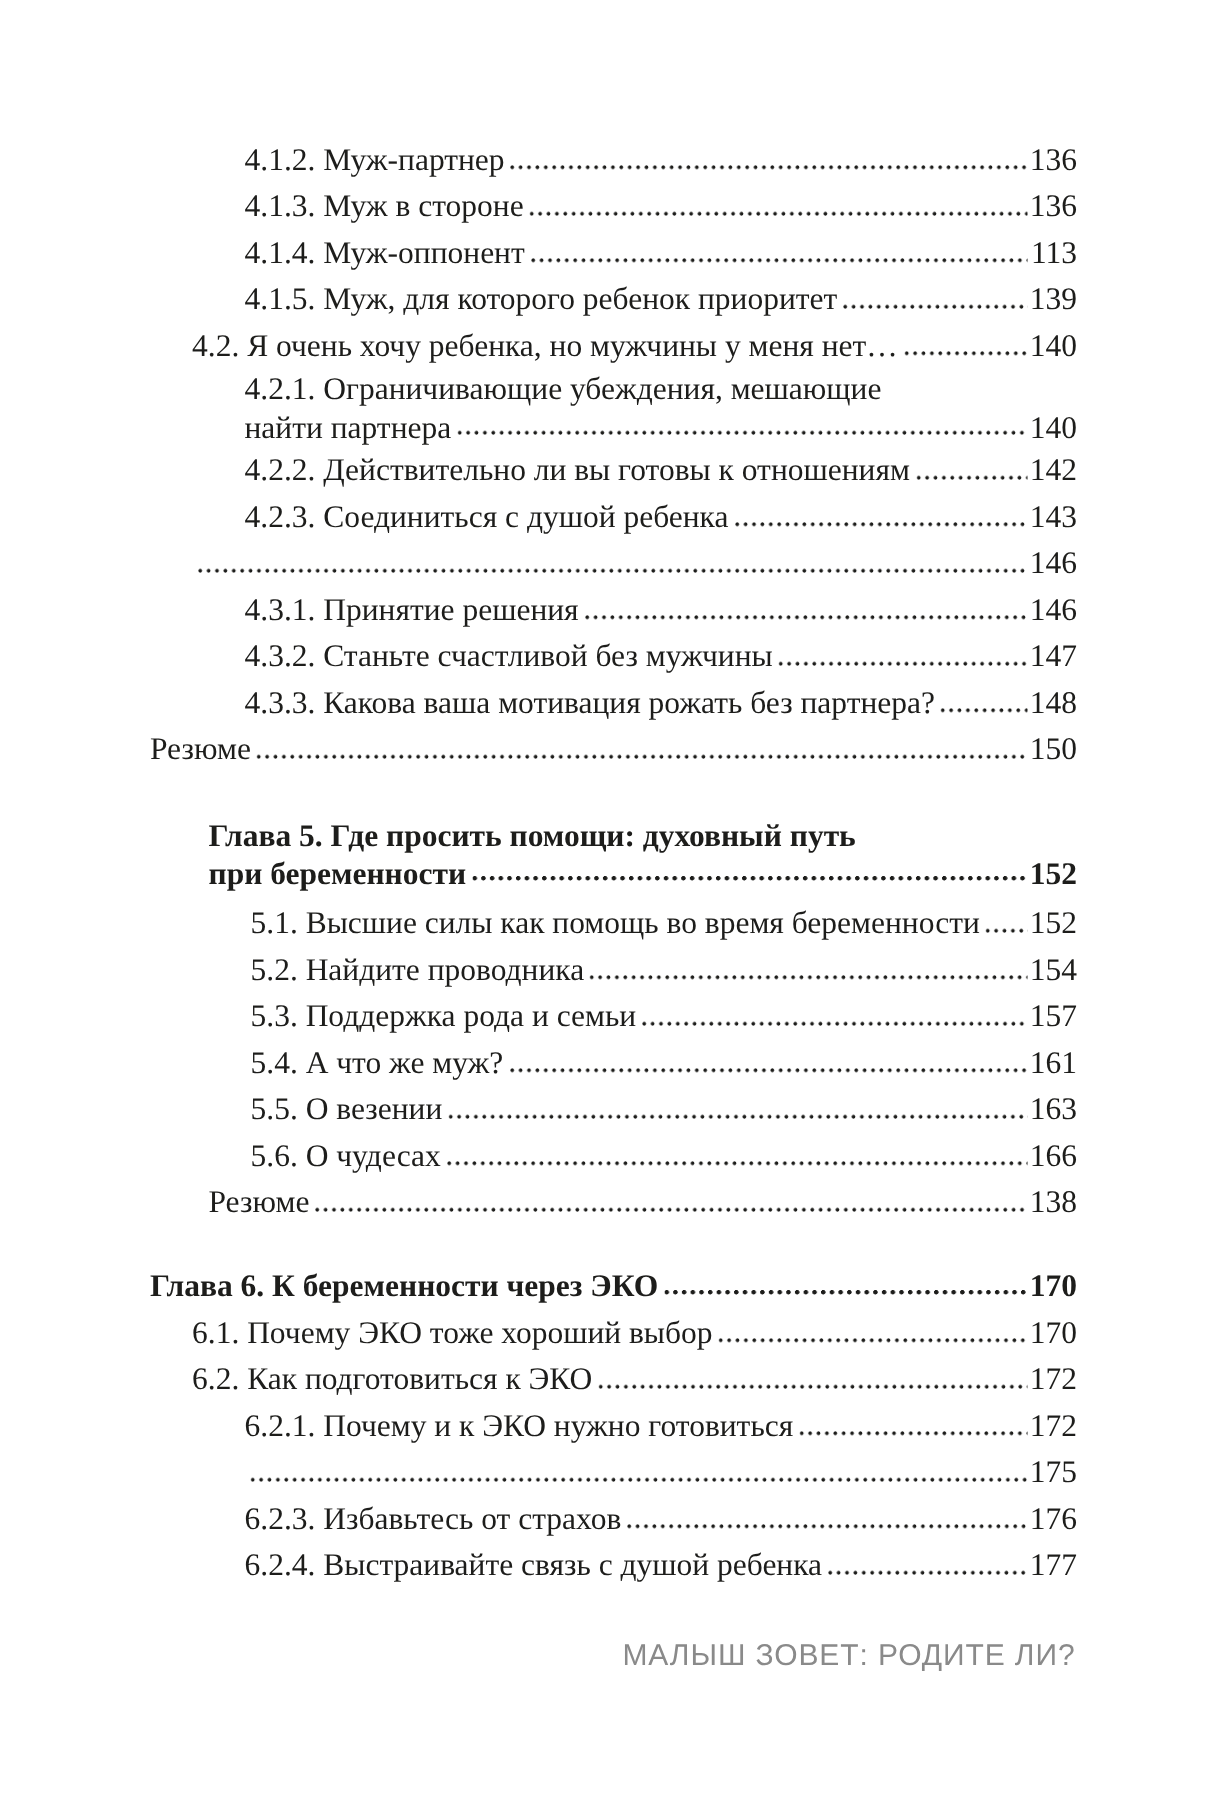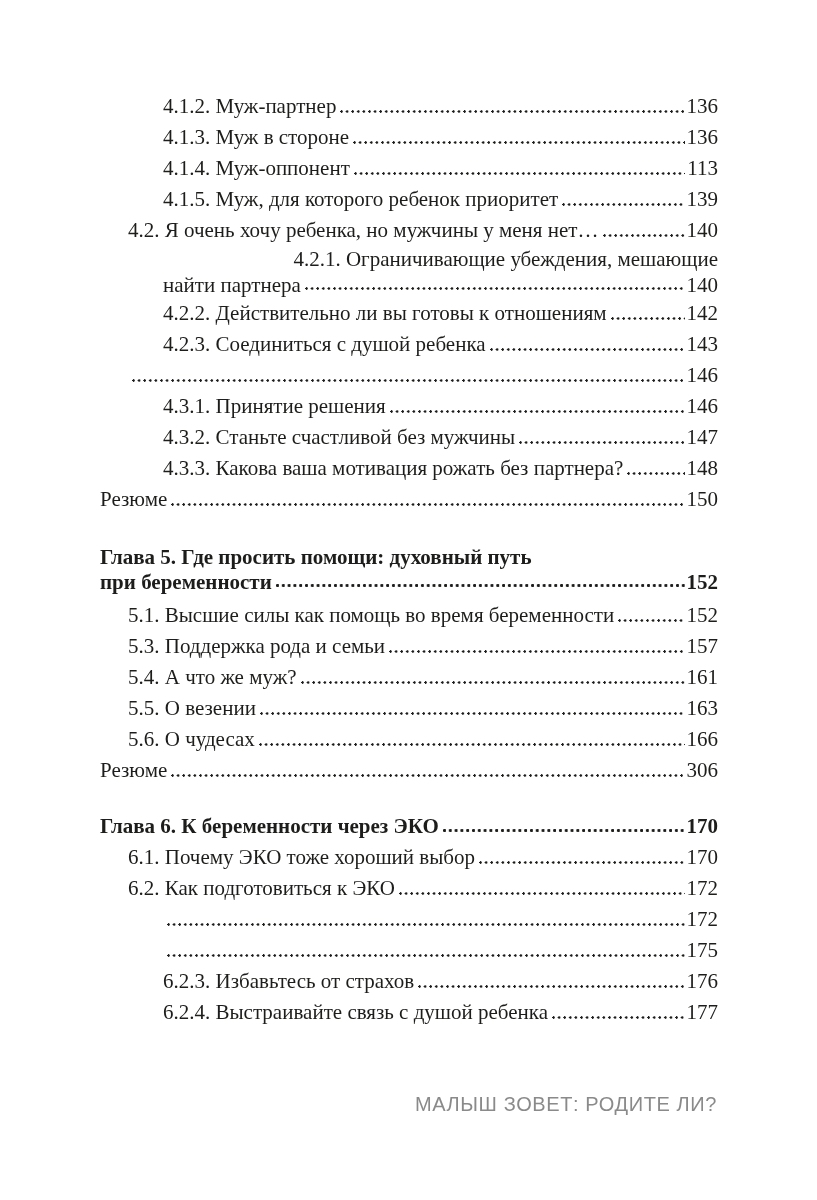--- a/index.html
+++ b/index.html
@@ -19,21 +19,21 @@
     display: flex;
     align-items: baseline;
     font-size: 21px;
     line-height: 31px;
     white-space: nowrap;
   }
   .row.lvl1 { padding-left: 28px; }
   .row.lvl2 { padding-left: 63px; }
 
   .entry-multi.lvl2 { padding-left: 63px; }
-  .entry-multi .row { line-height: 26px; padding-left: 0; justify-content: flex-end; }
+  .entry-multi .row { line-height: 26px; padding-left: 0; }
 
   .t { flex: 0 0 auto; }
 
   .leader {
     flex: 1 1 auto;
     min-width: 14px;
     align-self: flex-end;
     height: 3px;
     margin: 0 2px 9px 4px;
     background-image: radial-gradient(circle at 1.5px 1.5px, #1d1d1b 1.05px, rgba(29,29,27,0) 1.45px);
@@ -50,21 +50,21 @@
   .chapter.multi { margin-bottom: 5px; }
   .chapter.single .row { line-height: 31px; }
   .chapter .leader {
     background-image: radial-gradient(circle at 1.5px 1.5px, #1d1d1b 1.3px, rgba(29,29,27,0) 1.7px);
     margin-bottom: 7px;
     height: 4px;
     background-size: 5.8px 4px;
   }
   .chapter.single .leader { margin-bottom: 9px; }
 
-  .sec-5 { margin-top: 30px; }
+  .sec-5 { margin-top: 30px; margin-left: 39px; }
   .sec-6 { margin-top: 25px; font-family: Liberation Serif, serif; }
 
   .footer {
     position: absolute;
     top: 1093px;
     right: 100px;
     font-family: "Liberation Sans", "DejaVu Sans", sans-serif;
     font-size: 20px;
     letter-spacing: 0.6px;
     color: #8a8a8a;
@@ -159,20 +159,25 @@
           <span class="leader"></span>
           <span class="pg">152</span>
         </div>
       </div>
       <div class="row lvl1">
         <span class="t">5.1. Высшие силы как помощь во время беременности</span>
         <span class="leader"></span>
         <span class="pg">152</span>
       </div>
       <div class="row lvl1">
+        <span class="t">5.2. Найдите проводника</span>
+        <span class="leader"></span>
+        <span class="pg">154</span>
+      </div>
+      <div class="row lvl1">
         <span class="t">5.3. Поддержка рода и семьи</span>
         <span class="leader"></span>
         <span class="pg">157</span>
       </div>
       <div class="row lvl1">
         <span class="t">5.4. А что же муж?</span>
         <span class="leader"></span>
         <span class="pg">161</span>
       </div>
       <div class="row lvl1">
@@ -181,21 +186,21 @@
         <span class="pg">163</span>
       </div>
       <div class="row lvl1">
         <span class="t">5.6. О чудесах</span>
         <span class="leader"></span>
         <span class="pg">166</span>
       </div>
       <div class="row">
         <span class="t">Резюме</span>
         <span class="leader"></span>
-        <span class="pg">306</span>
+        <span class="pg">138</span>
       </div>
     </div>
 
     <div class="sec sec-6">
       <div class="chapter single">
         <div class="row">
           <span class="t">Глава 6. К беременности через ЭКО</span>
           <span class="leader"></span>
           <span class="pg">170</span>
         </div>
@@ -204,20 +209,21 @@
         <span class="t">6.1. Почему ЭКО тоже хороший выбор</span>
         <span class="leader"></span>
         <span class="pg">170</span>
       </div>
       <div class="row lvl1">
         <span class="t">6.2. Как подготовиться к ЭКО</span>
         <span class="leader"></span>
         <span class="pg">172</span>
       </div>
       <div class="row lvl2">
+        <span class="t">6.2.1. Почему и к ЭКО нужно готовиться</span>
         <span class="leader"></span>
         <span class="pg">172</span>
       </div>
       <div class="row lvl2">
         <span class="leader"></span>
         <span class="pg">175</span>
       </div>
       <div class="row lvl2">
         <span class="t">6.2.3. Избавьтесь от страхов</span>
         <span class="leader"></span>

